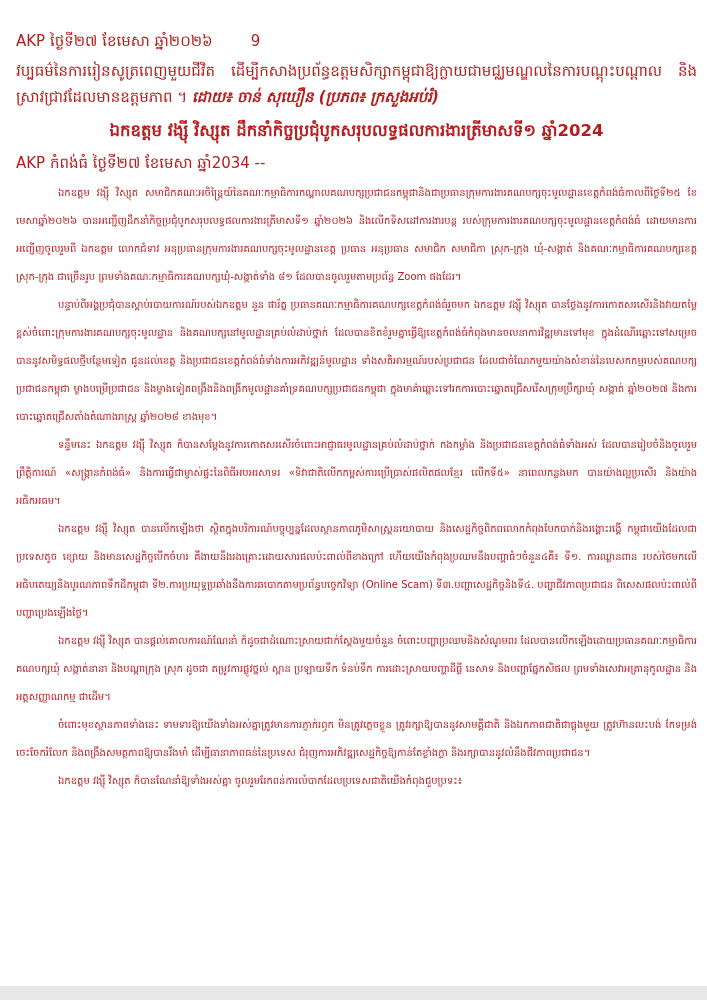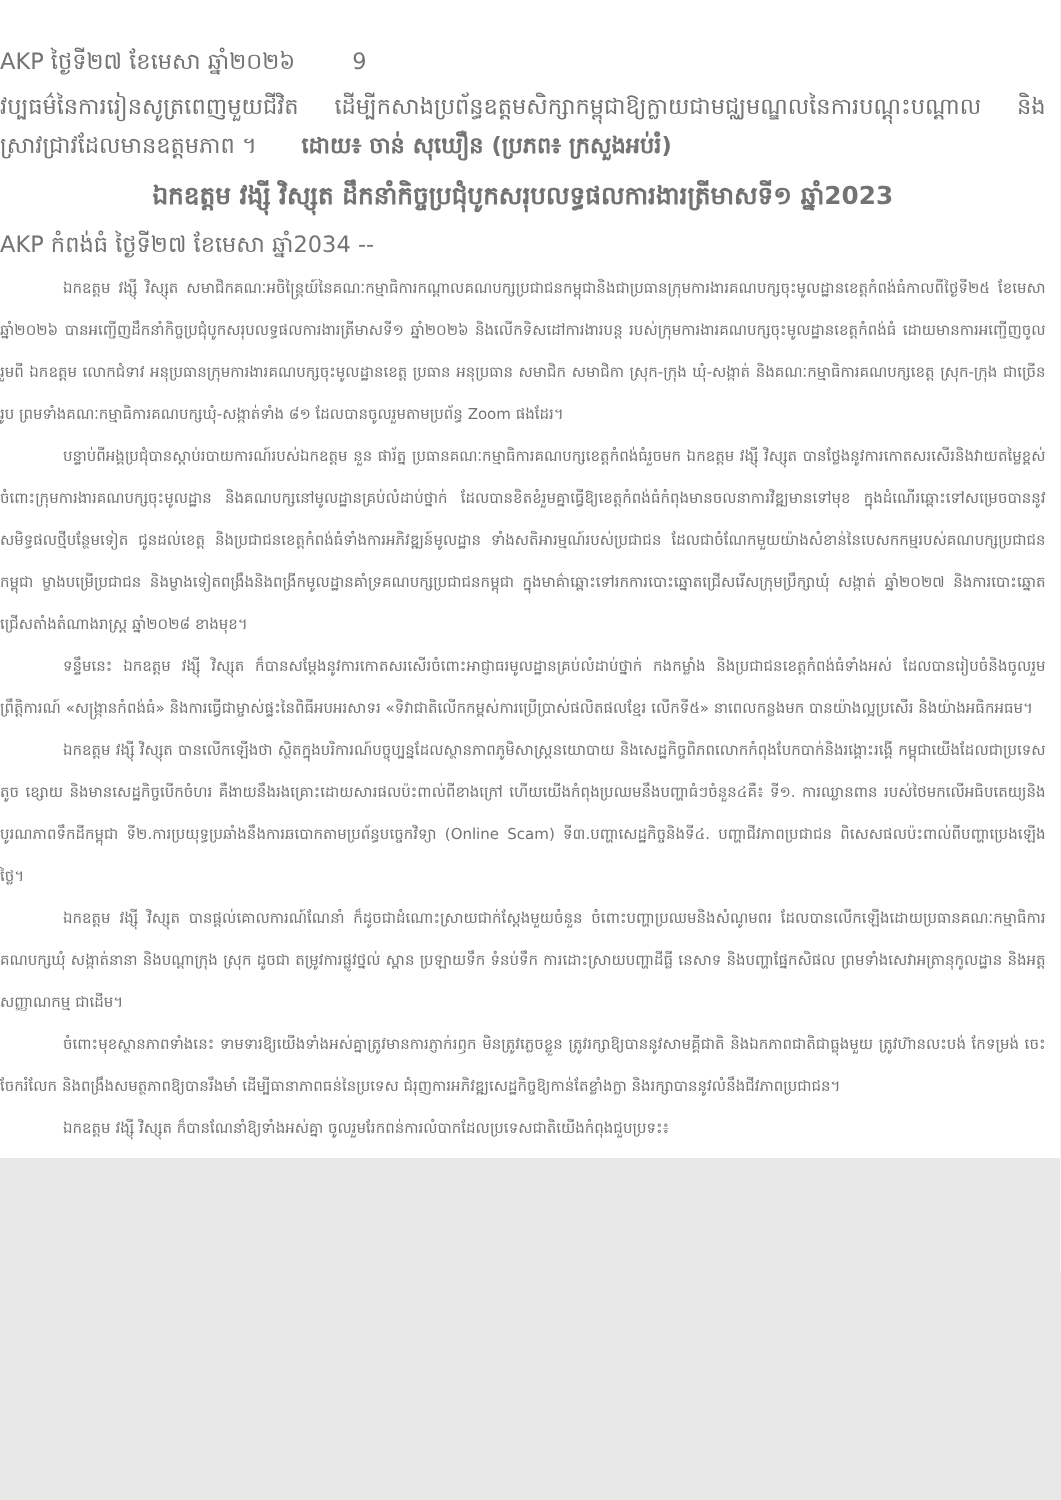--- a/index.html
+++ b/index.html
@@ -1,43 +1,43 @@
 <!DOCTYPE html>
 <html><head>
 <meta charset="utf-8">
 <style>
   html,body{margin:0;padding:0;background:#e8e8e8;}
   .page{
-    width:707px;height:772px;background:#ffffff;color:#737373;
+    width:707px;height:986px;background:#ffffff;color:#b91c1c;
     font-family:"DejaVu Sans",sans-serif;
-    box-sizing:border-box;padding:30px 10px 0 0;
+    box-sizing:border-box;padding:30px 10px 0 16px;
     overflow:hidden;position:relative;margin:0 auto;
   }
   .header-row{display:flex;align-items:baseline;font-size:15px;line-height:22px;margin-bottom:6px;}
   .page-num{margin-left:38px;}
   .lead-paragraph{font-size:15px;line-height:26px;text-align:justify;margin:0 0 4px 0;}
-  .byline{font-weight:bold;margin-left:25px;}
+  .byline{font-style:italic;font-weight:bold;}
   .article-title{font-weight:bold;font-size:16.5px;line-height:29px;text-align:center;margin:6px 0 6px 0;}
   .dateline{font-size:15px;line-height:24px;margin:2px 0 4px 0;}
   .body p{font-size:10px;line-height:28px;text-align:justify;text-indent:42px;margin:0;}
 </style>
 </head>
 <body>
 
 <div class="page">
 
   <div class="header-row">
     <span>AKP ថ្ងៃទី២៧ ខែមេសា ឆ្នាំ២០២៦</span>
     <span class="page-num">9</span>
   </div>
 
   <p class="lead-paragraph"><span>វប្បធម៌នៃការរៀនសូត្រពេញមួយជីវិត ដើម្បីកសាងប្រព័ន្ធឧត្តមសិក្សាកម្ពុជាឱ្យក្លាយជាមជ្ឈមណ្ឌលនៃការបណ្ដុះបណ្ដាល និងស្រាវជ្រាវដែលមានឧត្តមភាព ។ </span><span class="byline">ដោយ៖ ចាន់ សុឃឿន (ប្រភព៖ ក្រសួងអប់រំ)</span></p>
 
   <div class="article-title">
-    <div>ឯកឧត្តម វង្ស៊ី វិស្សុត ដឹកនាំកិច្ចប្រជុំបូកសរុបលទ្ធផលការងារត្រីមាសទី១ ឆ្នាំ2023</div>
+    <div>ឯកឧត្តម វង្ស៊ី វិស្សុត ដឹកនាំកិច្ចប្រជុំបូកសរុបលទ្ធផលការងារត្រីមាសទី១ ឆ្នាំ2024</div>
   </div>
 
   <div class="dateline">AKP កំពង់ធំ ថ្ងៃទី២៧ ខែមេសា ឆ្នាំ2034 --</div>
 
   <div class="body">
     <p>ឯកឧត្តម វង្ស៊ី វិស្សុត សមាជិកគណៈអចិន្ត្រៃយ៍នៃគណៈកម្មាធិការកណ្តាលគណបក្សប្រជាជនកម្ពុជានិងជាប្រធានក្រុមការងារគណបក្សចុះមូលដ្ឋានខេត្តកំពង់ធំកាលពីថ្ងៃទី២៥ ខែមេសាឆ្នាំ២០២៦ បានអញ្ជើញដឹកនាំកិច្ចប្រជុំបូកសរុបលទ្ធផលការងារត្រីមាសទី១ ឆ្នាំ២០២៦ និងលើកទិសដៅការងារបន្ត របស់ក្រុមការងារគណបក្សចុះមូលដ្ឋានខេត្តកំពង់ធំ ដោយមានការអញ្ជើញចូលរួមពី ឯកឧត្តម លោកជំទាវ អនុប្រធានក្រុមការងារគណបក្សចុះមូលដ្ឋានខេត្ត ប្រធាន អនុប្រធាន សមាជិក សមាជិកា ស្រុក-ក្រុង ឃុំ-សង្កាត់ និងគណៈកម្មាធិការគណបក្សខេត្ត ស្រុក-ក្រុង ជាច្រើនរូប ព្រមទាំងគណៈកម្មាធិការគណបក្សឃុំ-សង្កាត់ទាំង ៨១ ដែលបានចូលរួមតាមប្រព័ន្ធ Zoom ផងដែរ។</p>
     <p>បន្ទាប់ពីអង្គប្រជុំបានស្តាប់របាយការណ៍របស់ឯកឧត្តម នួន ផារ័ត្ន ប្រធានគណៈកម្មាធិការគណបក្សខេត្តកំពង់ធំរួចមក ឯកឧត្តម វង្ស៊ី វិស្សុត បានថ្លែងនូវការកោតសរសើរនិងវាយតម្លៃខ្ពស់ចំពោះក្រុមការងារគណបក្សចុះមូលដ្ឋាន និងគណបក្សនៅមូលដ្ឋានគ្រប់លំដាប់ថ្នាក់ ដែលបានខិតខំរួមគ្នាធ្វើឱ្យខេត្តកំពង់ធំកំពុងមានចលនាការវិឌ្ឍមានទៅមុខ ក្នុងដំណើរឆ្ពោះទៅសម្រេចបាននូវសមិទ្ធផលថ្មីបន្ថែមទៀត ជូនដល់ខេត្ត និងប្រជាជនខេត្តកំពង់ធំទាំងការអភិវឌ្ឍន៍មូលដ្ឋាន ទាំងសតិអារម្មណ៍របស់ប្រជាជន ដែលជាចំណែកមួយយ៉ាងសំខាន់នៃបេសកកម្មរបស់គណបក្សប្រជាជនកម្ពុជា ម្ខាងបម្រើប្រជាជន និងម្ខាងទៀតពង្រឹងនិងពង្រីកមូលដ្ឋានគាំទ្រគណបក្សប្រជាជនកម្ពុជា ក្នុងមាគ៌ាឆ្ពោះទៅរកការបោះឆ្នោតជ្រើសរើសក្រុមប្រឹក្សាឃុំ សង្កាត់ ឆ្នាំ២០២៧ និងការបោះឆ្នោតជ្រើសតាំងតំណាងរាស្ត្រ ឆ្នាំ២០២៨ ខាងមុខ។</p>
     <p>ទន្ទឹមនេះ ឯកឧត្តម វង្ស៊ី វិស្សុត ក៏បានសម្តែងនូវការកោតសរសើរចំពោះអាជ្ញាធរមូលដ្ឋានគ្រប់លំដាប់ថ្នាក់ កងកម្លាំង និងប្រជាជនខេត្តកំពង់ធំទាំងអស់ ដែលបានរៀបចំនិងចូលរួមព្រឹត្តិការណ៍ «សង្រ្កានកំពង់ធំ» និងការធ្វើជាម្ចាស់ផ្ទះនៃពិធីអបអរសាទរ «ទិវាជាតិលើកកម្ពស់ការប្រើប្រាស់ផលិតផលខ្មែរ លើកទី៥» នាពេលកន្លងមក បានយ៉ាងល្អប្រសើរ និងយ៉ាងអធិកអធម។</p>
     <p>ឯកឧត្តម វង្ស៊ី វិស្សុត បានលើកឡើងថា ស្ថិតក្នុងបរិការណ៍បច្ចុប្បន្នដែលស្ថានភាពភូមិសាស្ត្រនយោបាយ និងសេដ្ឋកិច្ចពិភពលោកកំពុងបែកបាក់និងរង្គោះរង្គើ កម្ពុជាយើងដែលជាប្រទេសតូច ខ្សោយ និងមានសេដ្ឋកិច្ចបើកចំហរ គឺងាយនឹងរងគ្រោះដោយសារផលប៉ះពាល់ពីខាងក្រៅ ហើយយើងកំពុងប្រឈមនឹងបញ្ហាធំៗចំនួន៤គឺ៖ ទី១. ការឈ្លានពាន របស់ថៃមកលើអធិបតេយ្យនិងបូរណភាពទឹកដីកម្ពុជា ទី២.ការប្រយុទ្ធប្រឆាំងនឹងការឆបោកតាមប្រព័ន្ធបច្ចេកវិទ្យា (Online Scam) ទី៣.បញ្ហាសេដ្ឋកិច្ចនិងទី៤. បញ្ហាជីវភាពប្រជាជន ពិសេសផលប៉ះពាល់ពីបញ្ហាប្រេងឡើងថ្លៃ។</p>
     <p>ឯកឧត្តម វង្ស៊ី វិស្សុត បានផ្តល់គោលការណ៍ណែនាំ ក៏ដូចជាដំណោះស្រាយជាក់ស្តែងមួយចំនួន ចំពោះបញ្ហាប្រឈមនិងសំណូមពរ ដែលបានលើកឡើងដោយប្រធានគណៈកម្មាធិការគណបក្សឃុំ សង្កាត់នានា និងបណ្តាក្រុង ស្រុក ដូចជា តម្រូវការផ្លូវថ្នល់ ស្ពាន ប្រឡាយទឹក ទំនប់ទឹក ការដោះស្រាយបញ្ហាដីធ្លី នេសាទ និងបញ្ហាផ្នែកសិផល ព្រមទាំងសេវាអត្រានុកូលដ្ឋាន និងអត្តសញ្ញាណកម្ម ជាដើម។</p>

